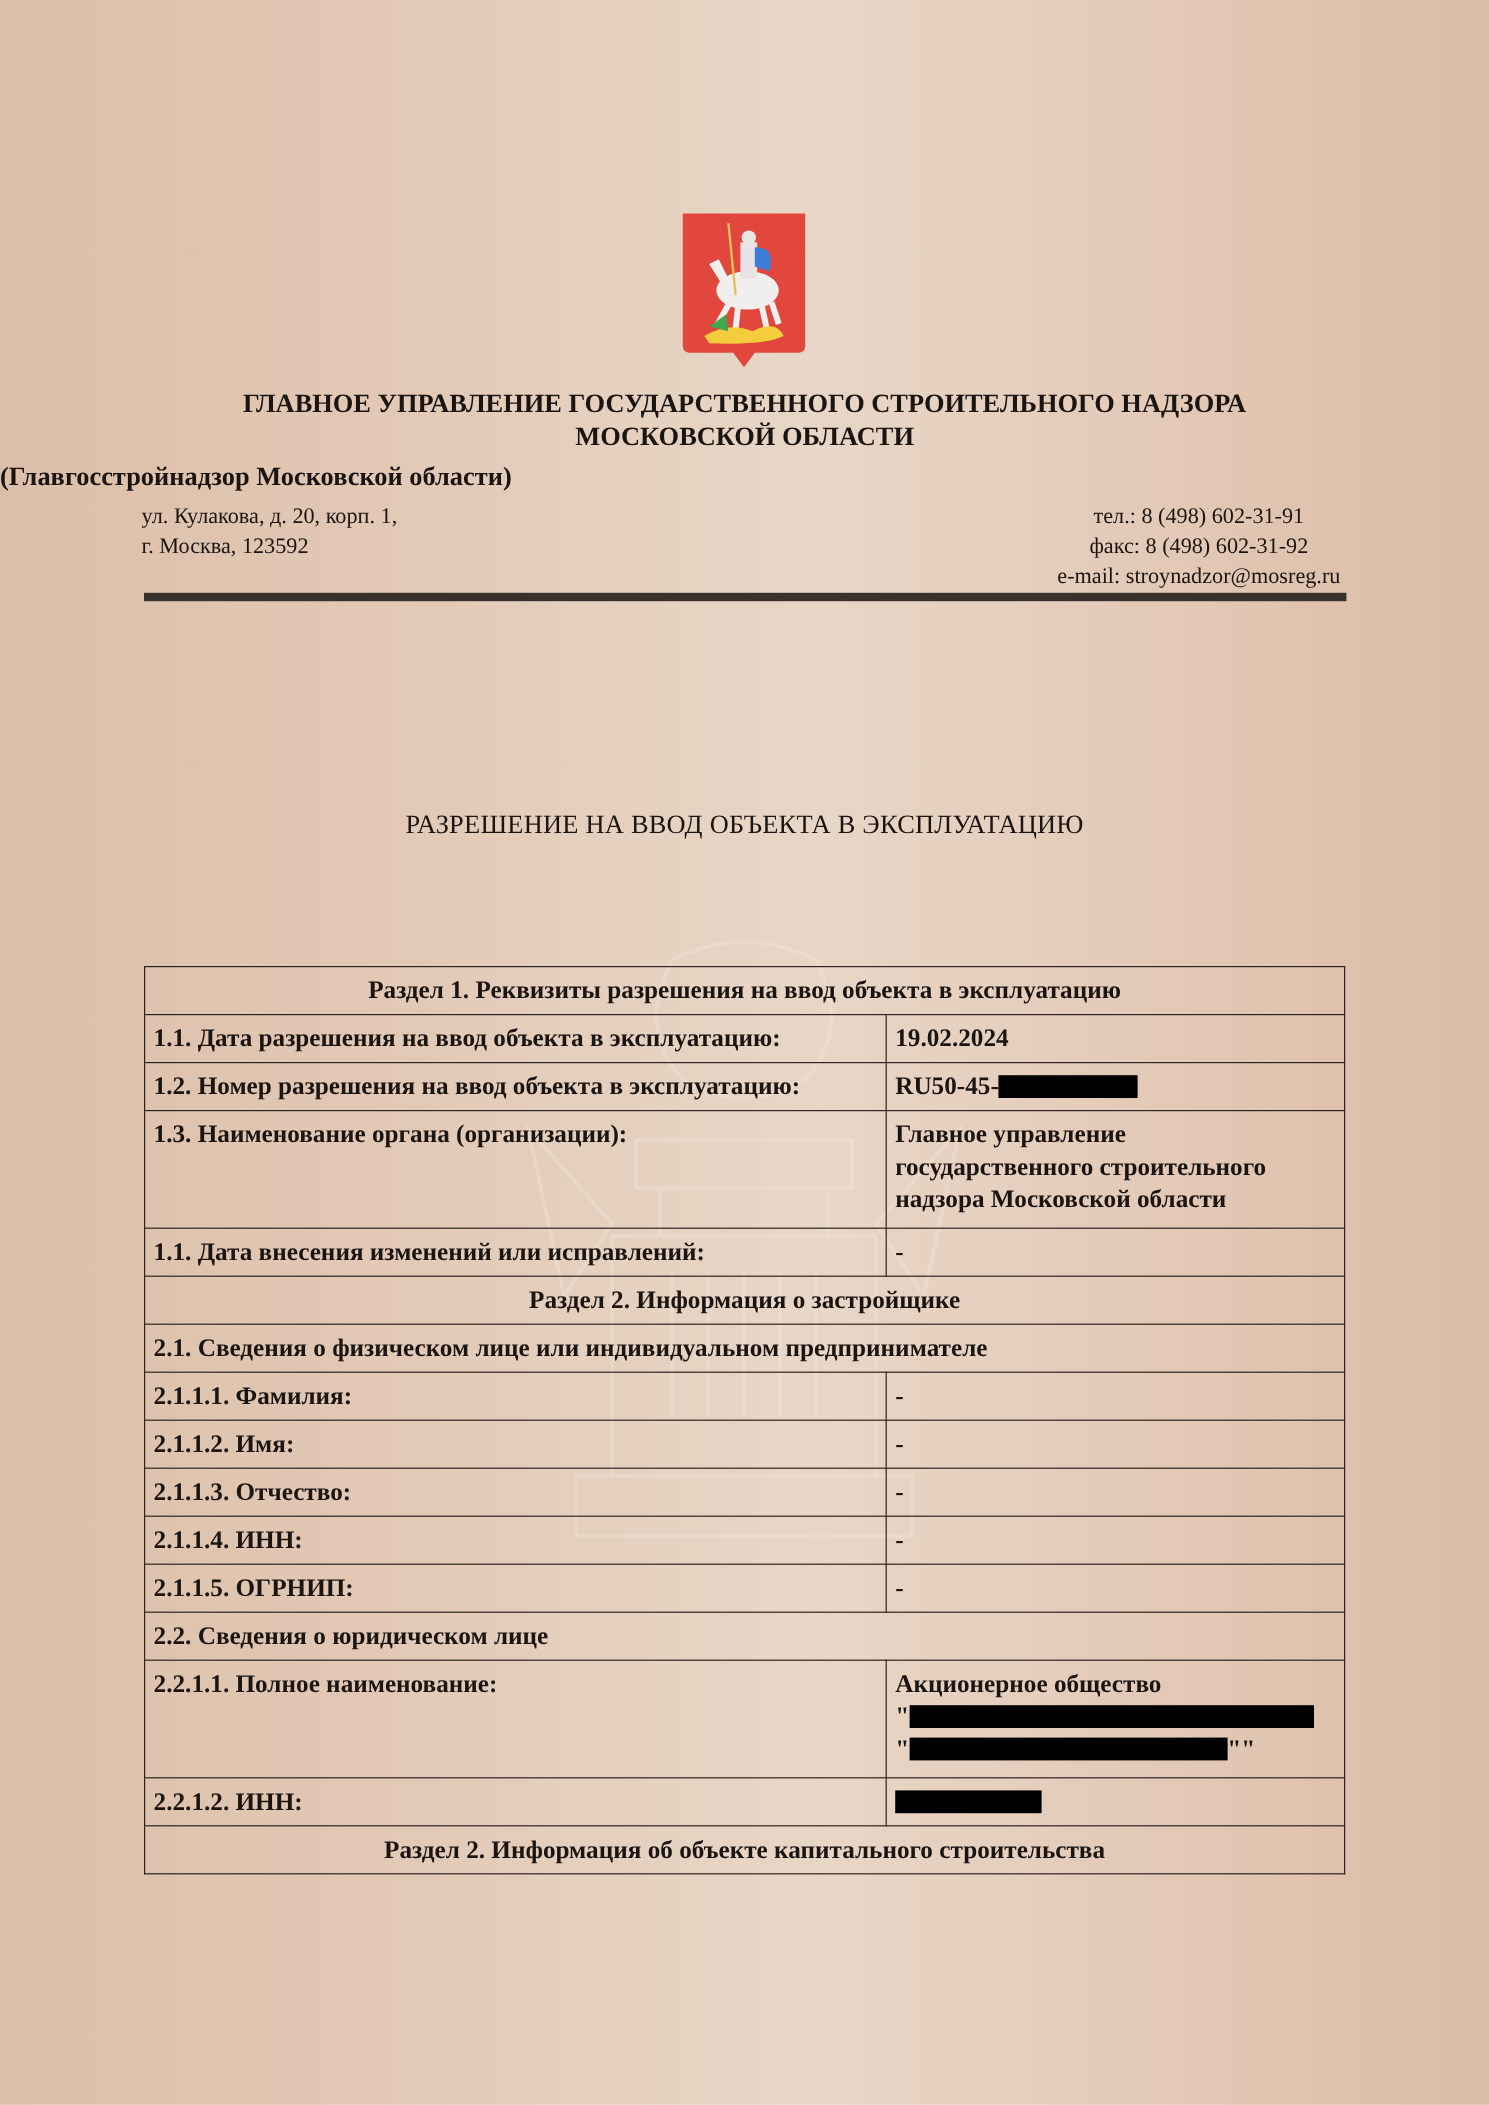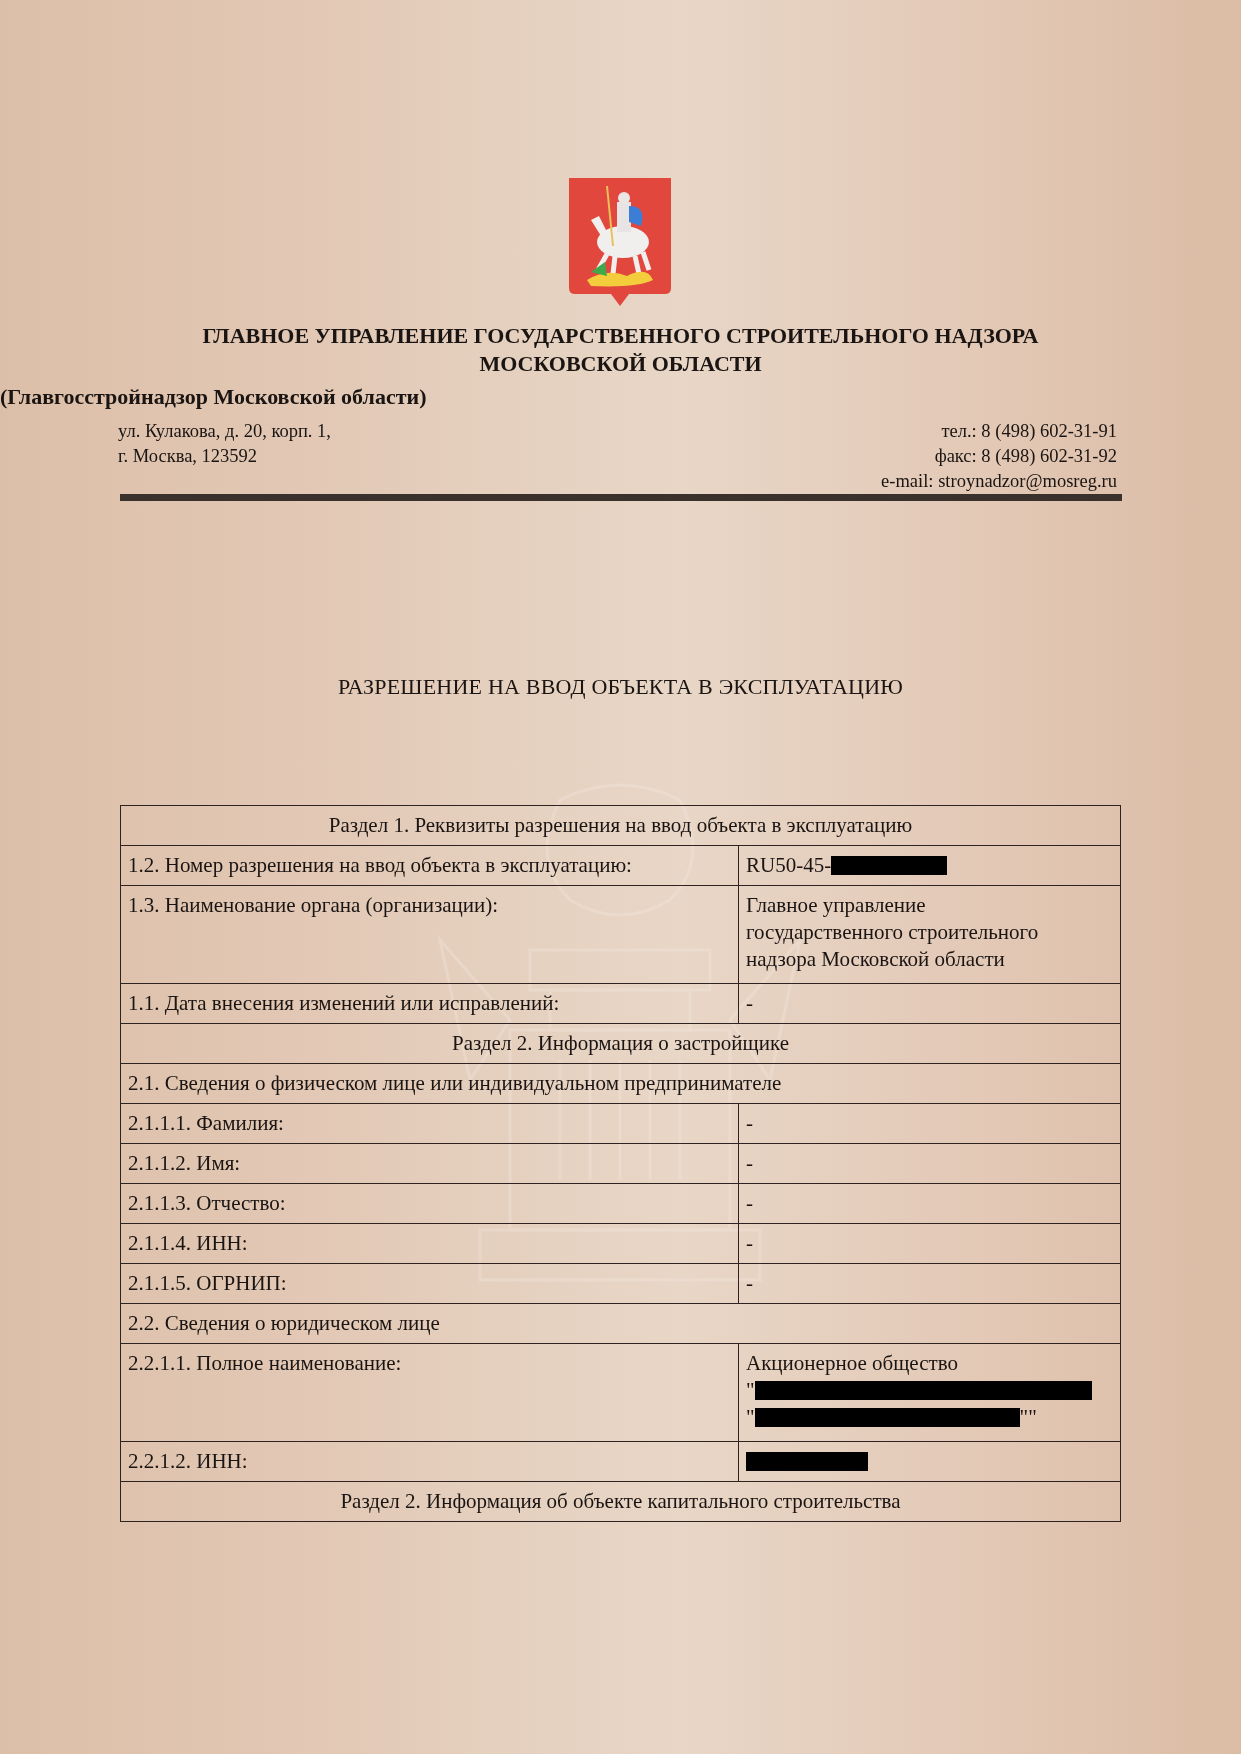--- a/index.html
+++ b/index.html
@@ -13,30 +13,30 @@
   .emblem { position: absolute; left: 567px; top: 176px; width: 106px; height: 130px; }
   .org-title {
     position: absolute; left: 0; width: 1241px; text-align: center;
     font-weight: bold; font-size: 22px; line-height: 28px; top: 322px;
   }
   .org-short {
     position: absolute; left: 0; width: 1241px; 
     font-weight: bold; font-size: 22px; top: 384px;
   }
   .addr-left { position: absolute; left: 118px; top: 419px; font-size: 18.5px; line-height: 25px; }
-  .addr-right { position: absolute; right: 118px; top: 419px; font-size: 18.5px; line-height: 25px; text-align: right; }
+  .addr-right { position: absolute; right: 118px; top: 419px; font-size: 18.5px; line-height: 25px; text-align: center; }
   .rule { position: absolute; left: 120px; top: 494px; width: 1002px; height: 7px; background: #3a302c; }
   .doc-title {
     position: absolute; left: 0; width: 1241px; text-align: center; top: 632px;
     font-size: 22px; letter-spacing: 0.2px; margin-top: 42px;
   }
   .watermark { position: absolute; left: 410px; top: 780px; width: 420px; height: 520px; opacity: 0.28; }
   table.main {
     position: absolute; left: 120px; top: 805px; width: 1001px;
-    border-collapse: collapse; font-size: 21px;
+    border-collapse: collapse; font-size: 21px; font-weight: bold;
   }
   table.main td {
     border: 1.5px solid #2e2320; padding: 6px 7px; vertical-align: top; line-height: 27px;
   }
   table.main td.c1 { width: 603px; }
   table.main td.center { text-align: center; }
   tr.r { height: 40px; }
   .redact { display: inline-block; background: #000; height: 19px; vertical-align: -3px; }
 </style>
 </head>
@@ -83,20 +83,24 @@
     <rect x="100" y="250" width="220" height="200"></rect>
     <path d="M150 280 V400 M180 280 V400 M210 280 V400 M240 280 V400 M270 280 V400"></path>
     <path d="M30 160 L100 240 L60 300 Z M390 160 L320 240 L360 300 Z"></path>
     <rect x="70" y="450" width="280" height="50"></rect>
   </svg>
 
   <table class="main">
     <tbody>
         <tr class="r">
       <td colspan="2" class="center">Раздел 1. Реквизиты разрешения на ввод объекта в эксплуатацию</td>
+    </tr>
+    <tr class="r">
+      <td class="c1">1.1. Дата разрешения на ввод объекта в эксплуатацию:</td>
+      <td>19.02.2024</td>
     </tr>
     <tr class="r">
       <td class="c1">1.2. Номер разрешения на ввод объекта в эксплуатацию:</td>
       <td><span>RU50-45-</span><span class="redact" style="width:116px"></span></td>
     </tr>
     <tr style="height:98px">
       <td class="c1">1.3. Наименование органа (организации):</td>
       <td>
         <div>Главное управление</div>
         <div>государственного строительного</div>

